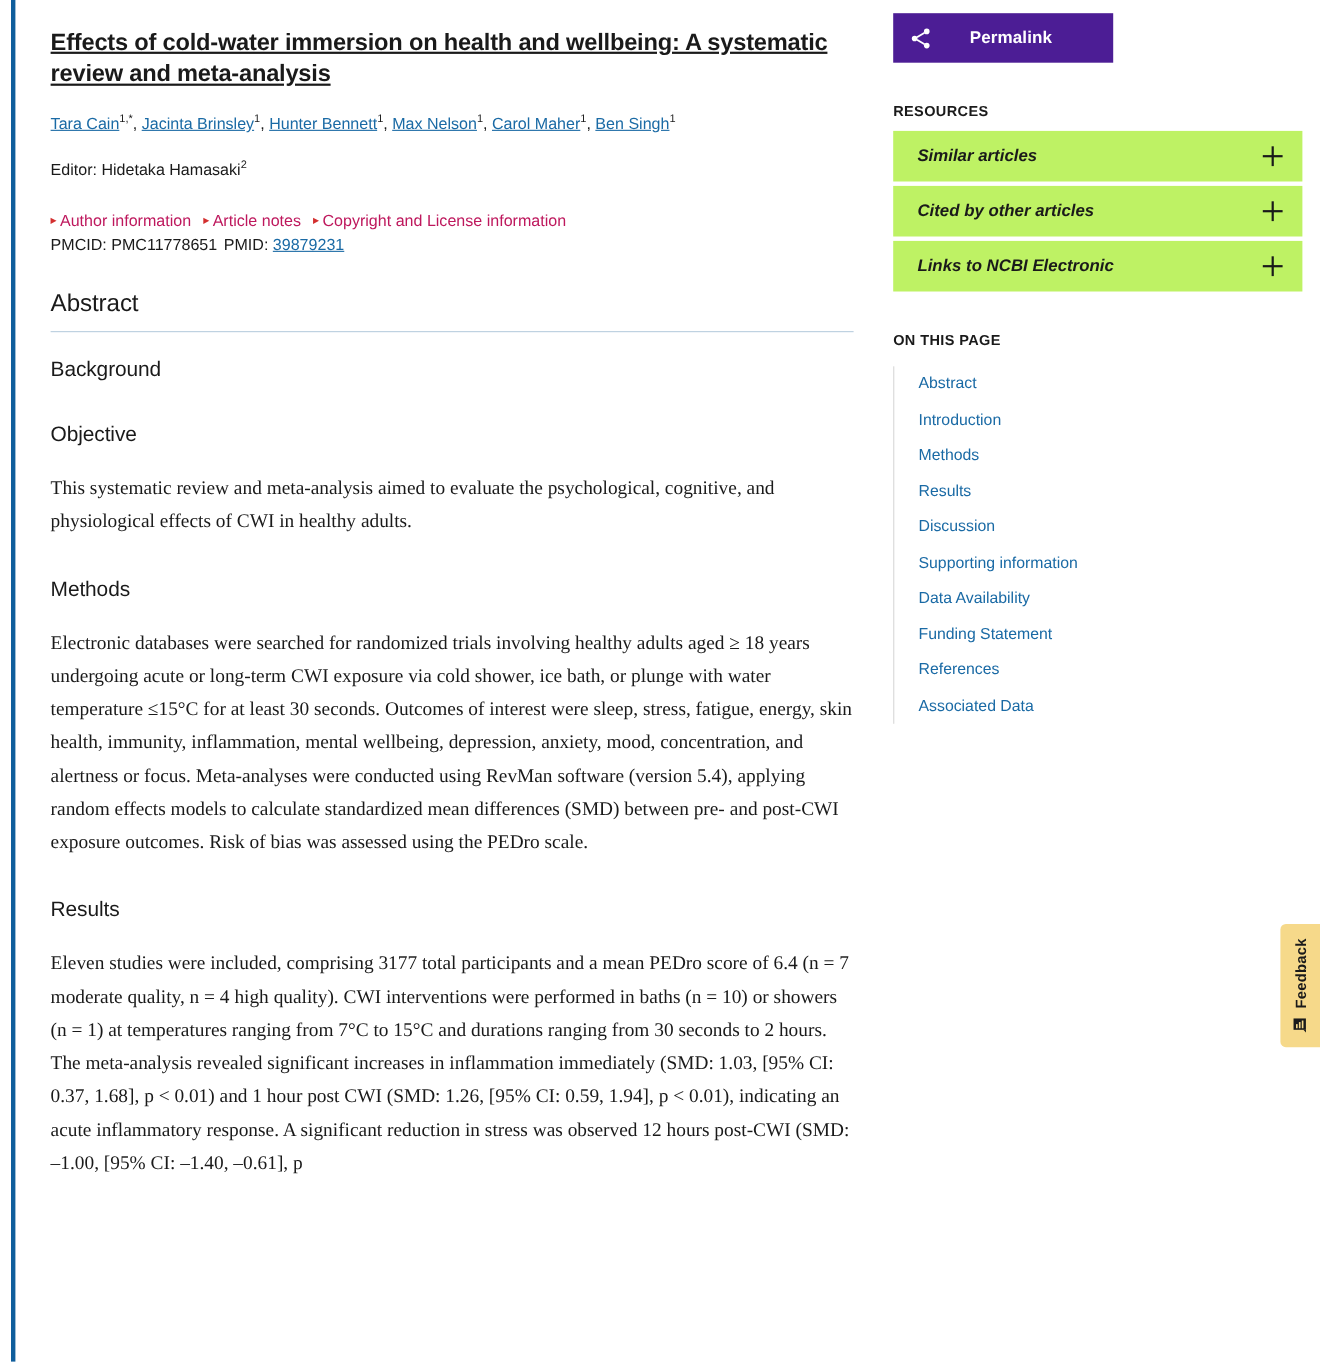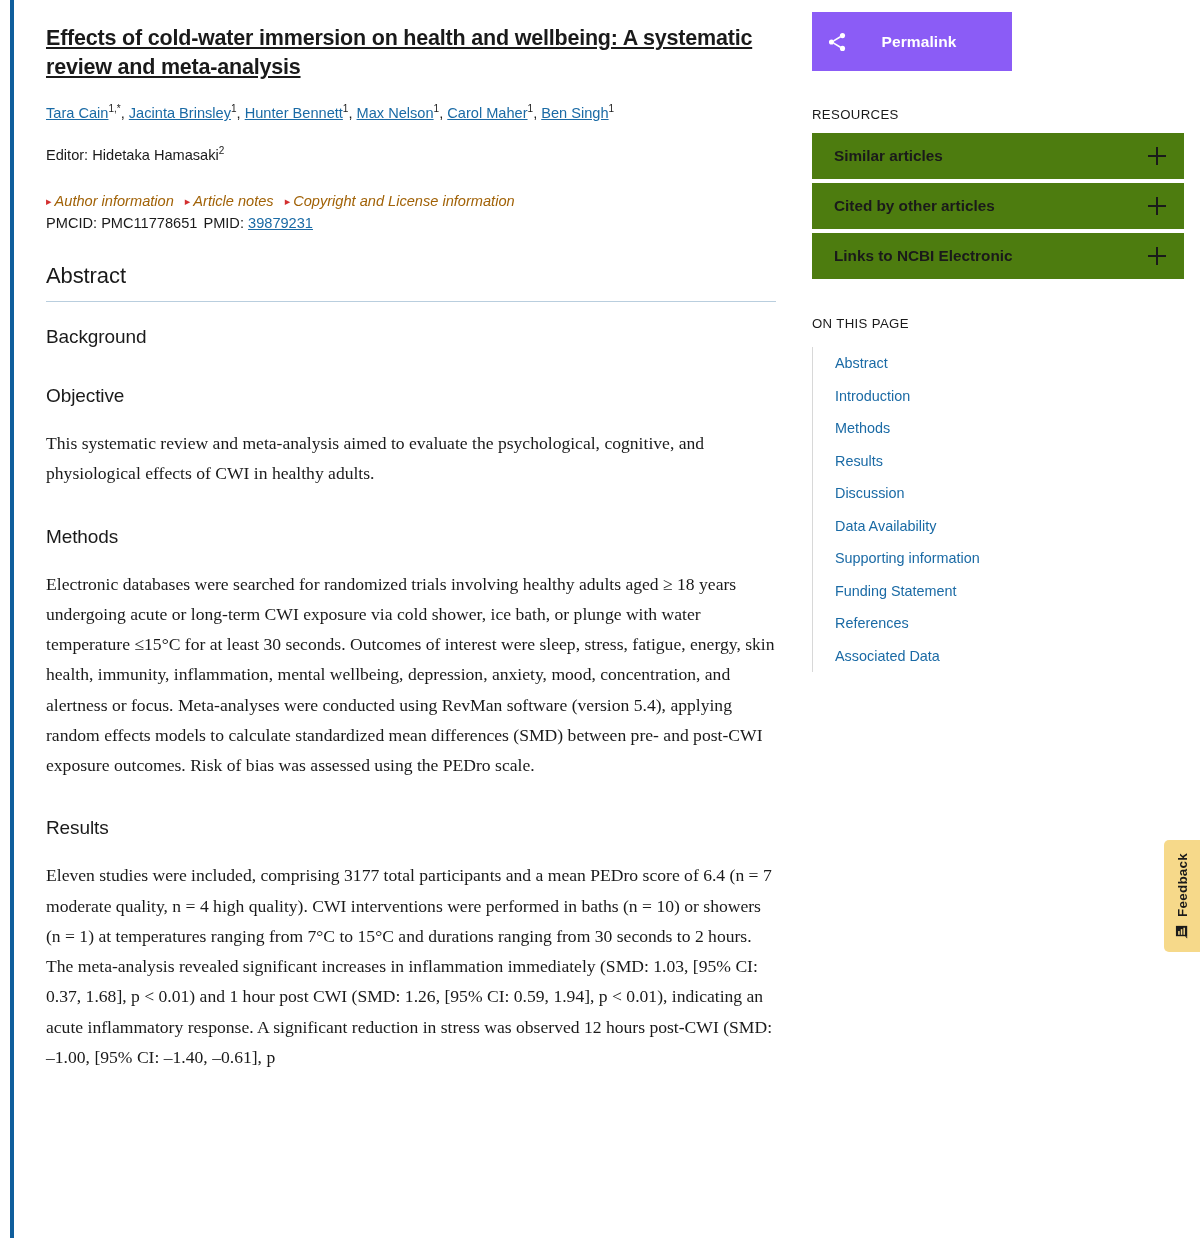--- a/index.html
+++ b/index.html
@@ -89,23 +89,22 @@
     white-space: nowrap;
   }
   .expand-links .tri {
     color: #d32f2f;
     font-size: 11px;
     margin-right: 3px;
     display: inline-block;
     vertical-align: 1px;
   }
   .expand-links a {
-    color: #a16207;
+    color: #be185d;
     text-decoration: none;
-    font-style: italic;
   }
 
   .ids-line {
     font-size: 14.6px;
     color: #1a1a1a;
     margin: 0 0 32px 0;
   }
   .ids-line a { color: #1a6aa5; text-decoration: underline; }
   .ids-line .gap { display:inline-block; width: 6px; }
 
@@ -143,22 +142,22 @@
   
   .side-col {
     width: 400px;
     padding: 12px 16px 0 12px;
   }
 
   .permalink-btn {
     display: flex;
     align-items: center;
     width: 200px;
-    height: 59px;
-    background: #8b5cf6;
+    height: 45px;
+    background: #4c1d95;
     border: none;
     cursor: pointer;
     padding: 0 14px;
     margin: 0 0 36px 0;
   }
   .permalink-btn .share-ico {
     width: 22px; height: 22px;
     flex: 0 0 22px;
     margin-right: 10px;
   }
@@ -167,36 +166,37 @@
     font-size: 15.5px;
     font-weight: bold;
     flex: 1;
     text-align: center;
     padding-right: 18px;
     letter-spacing: 0.1px;
   }
 
   .side-heading {
     font-size: 13.2px;
-    font-weight: normal;
+    font-weight: bold;
     letter-spacing: 0.35px;
     color: #1a1a1a;
     margin: 0 0 11px 0;
     text-transform: uppercase;
   }
 
   .acc-row {
     display: flex;
     align-items: center;
     justify-content: space-between;
-    background: #4d7c0f;
+    background: #bef264;
     height: 46px;
     padding: 0 18px 0 22px;
     margin-bottom: 4px;
     cursor: pointer;
+    font-style: italic;
   }
   .acc-row .acc-label {
     font-size: 15.3px;
     font-weight: bold;
     color: #1a1a1a;
   }
   .acc-row .plus {
     position: relative;
     width: 18px; height: 18px;
     flex: 0 0 18px;
@@ -327,22 +327,22 @@
     </div>
 
     <div class="otp-wrap">
       <div class="side-heading">ON THIS PAGE</div>
       <nav class="otp-list">
         <a href="#" class="otp-item">Abstract</a>
         <a href="#" class="otp-item">Introduction</a>
         <a href="#" class="otp-item">Methods</a>
         <a href="#" class="otp-item">Results</a>
         <a href="#" class="otp-item">Discussion</a>
+        <a href="#" class="otp-item">Supporting information</a>
         <a href="#" class="otp-item">Data Availability</a>
-        <a href="#" class="otp-item">Supporting information</a>
         <a href="#" class="otp-item">Funding Statement</a>
         <a href="#" class="otp-item">References</a>
         <a href="#" class="otp-item">Associated Data</a>
       </nav>
     </div>
 
   </div>
 </div>
 
 <div class="feedback-tab">

